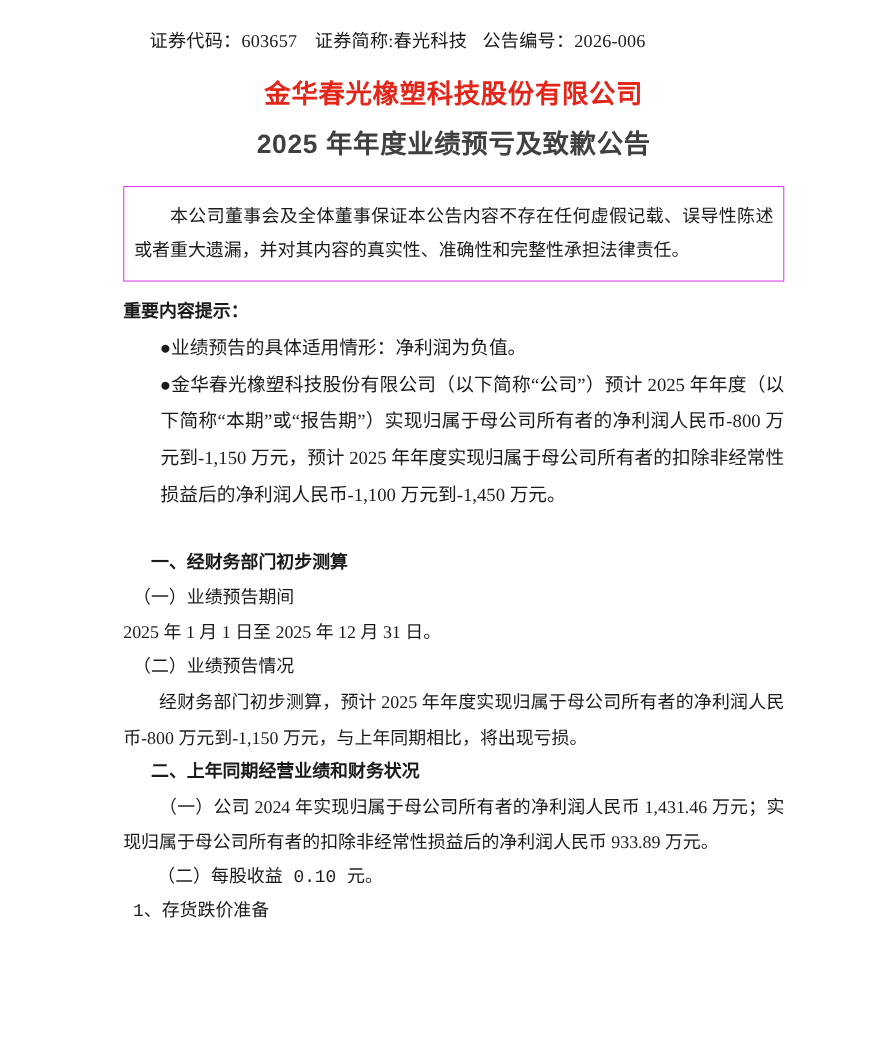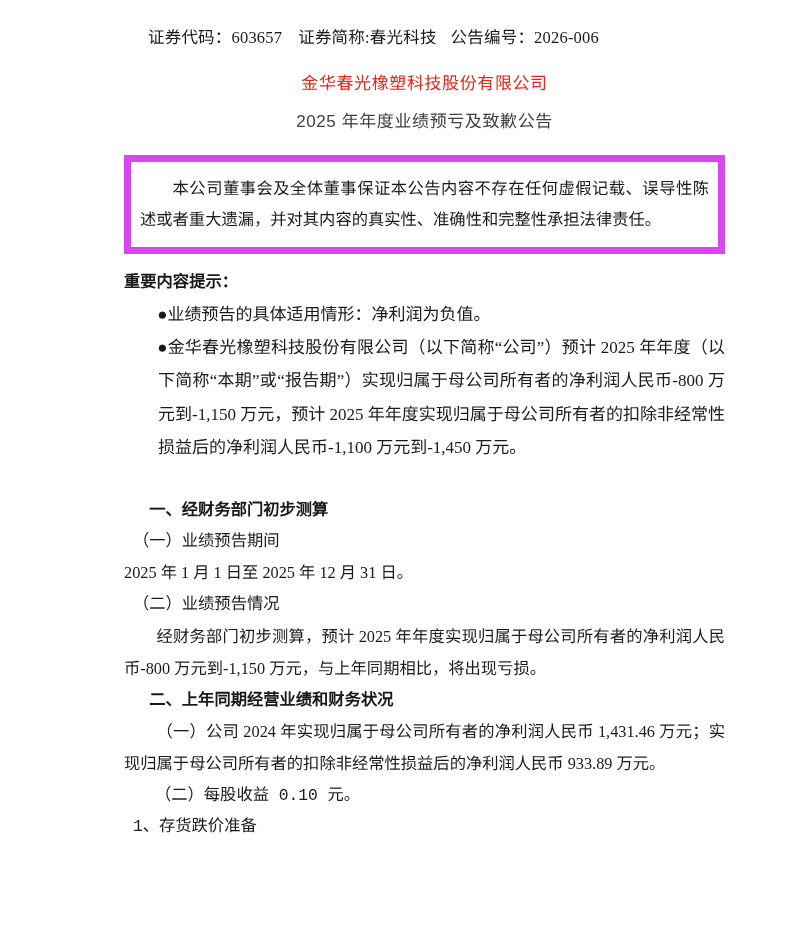--- a/index.html
+++ b/index.html
@@ -15,21 +15,20 @@
     font-family: "Liberation Serif", "DejaVu Serif", serif;
     color: #1a1a1a;
     -webkit-font-smoothing: antialiased;
   }
   .page {
     position: relative;
     width: 730px;
     height: 945px;
     box-sizing: border-box;
     padding: 0;
-    margin-left: 12px;
   }
   .content {
     position: absolute;
     left: 112px;
     top: 0;
     width: 601px;
   }
 
   
   .code-line {
@@ -44,31 +43,31 @@
   .code-line .gap-lg { display: inline-block; width: 16px; }
   .code-line .gap-sm { display: inline-block; width: 14px; }
 
   
   .title-block {
     margin-top: 24px;
     text-align: center;
   }
   .title-line {
     font-family: "Liberation Sans", "DejaVu Sans", sans-serif;
-    font-weight: normal;
-    font-size: 17px;
+    font-weight: bold;
+    font-size: 24px;
     line-height: 1.0;
     letter-spacing: 0.6px;
   }
   .title-line.second { margin-top: 21px; }
 
   
   .disclaimer {
     margin-top: 25px;
-    border: 7px solid #d946ef;
+    border: 1px solid #d946ef;
     box-sizing: border-box;
     width: 601px;
     padding: 11px 9px 12px 9px;
   }
   .disclaimer p {
     margin: 0;
     font-size: 16.3px;
     line-height: 1.92;
     text-align: justify;
     text-align-last: left;

